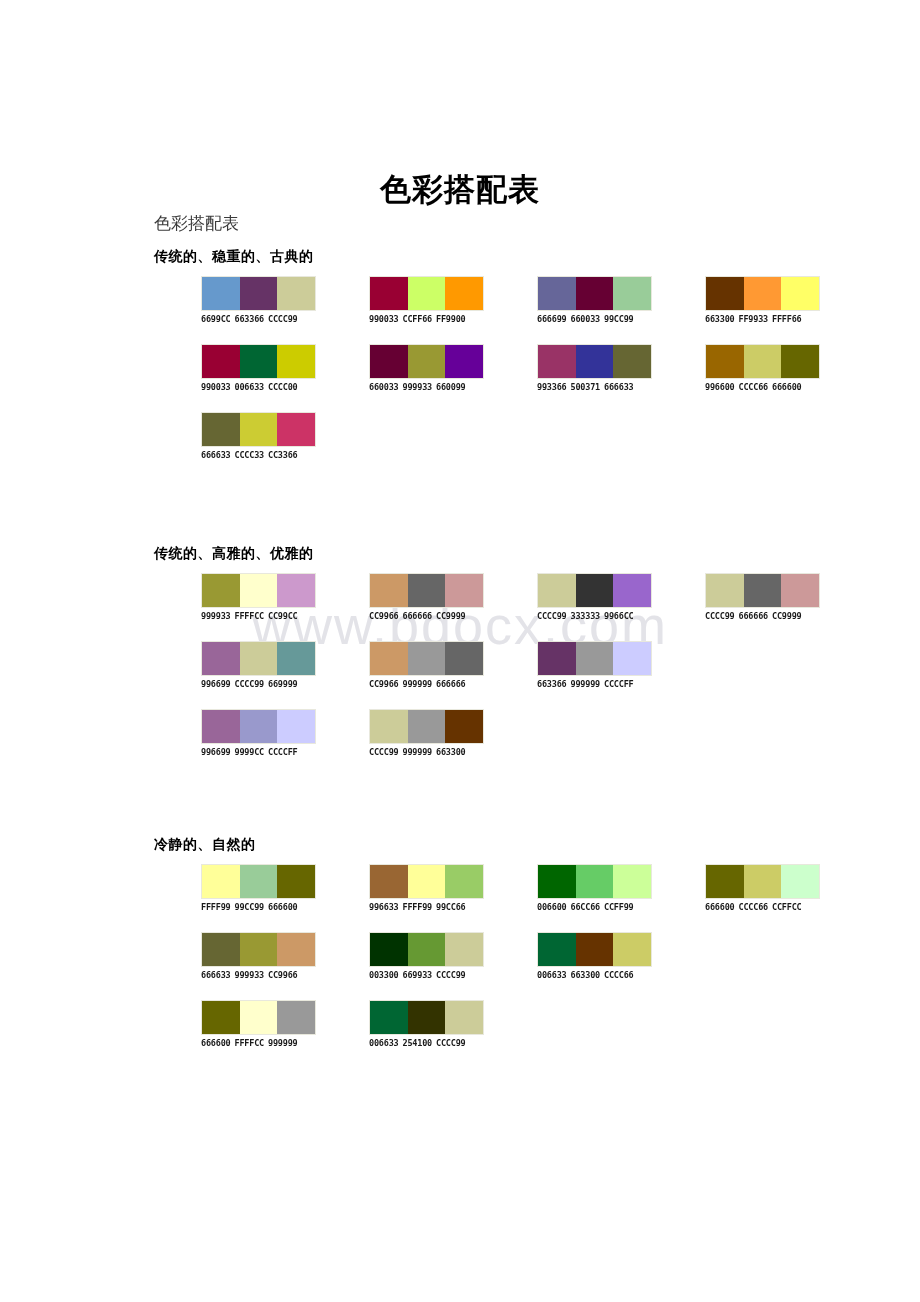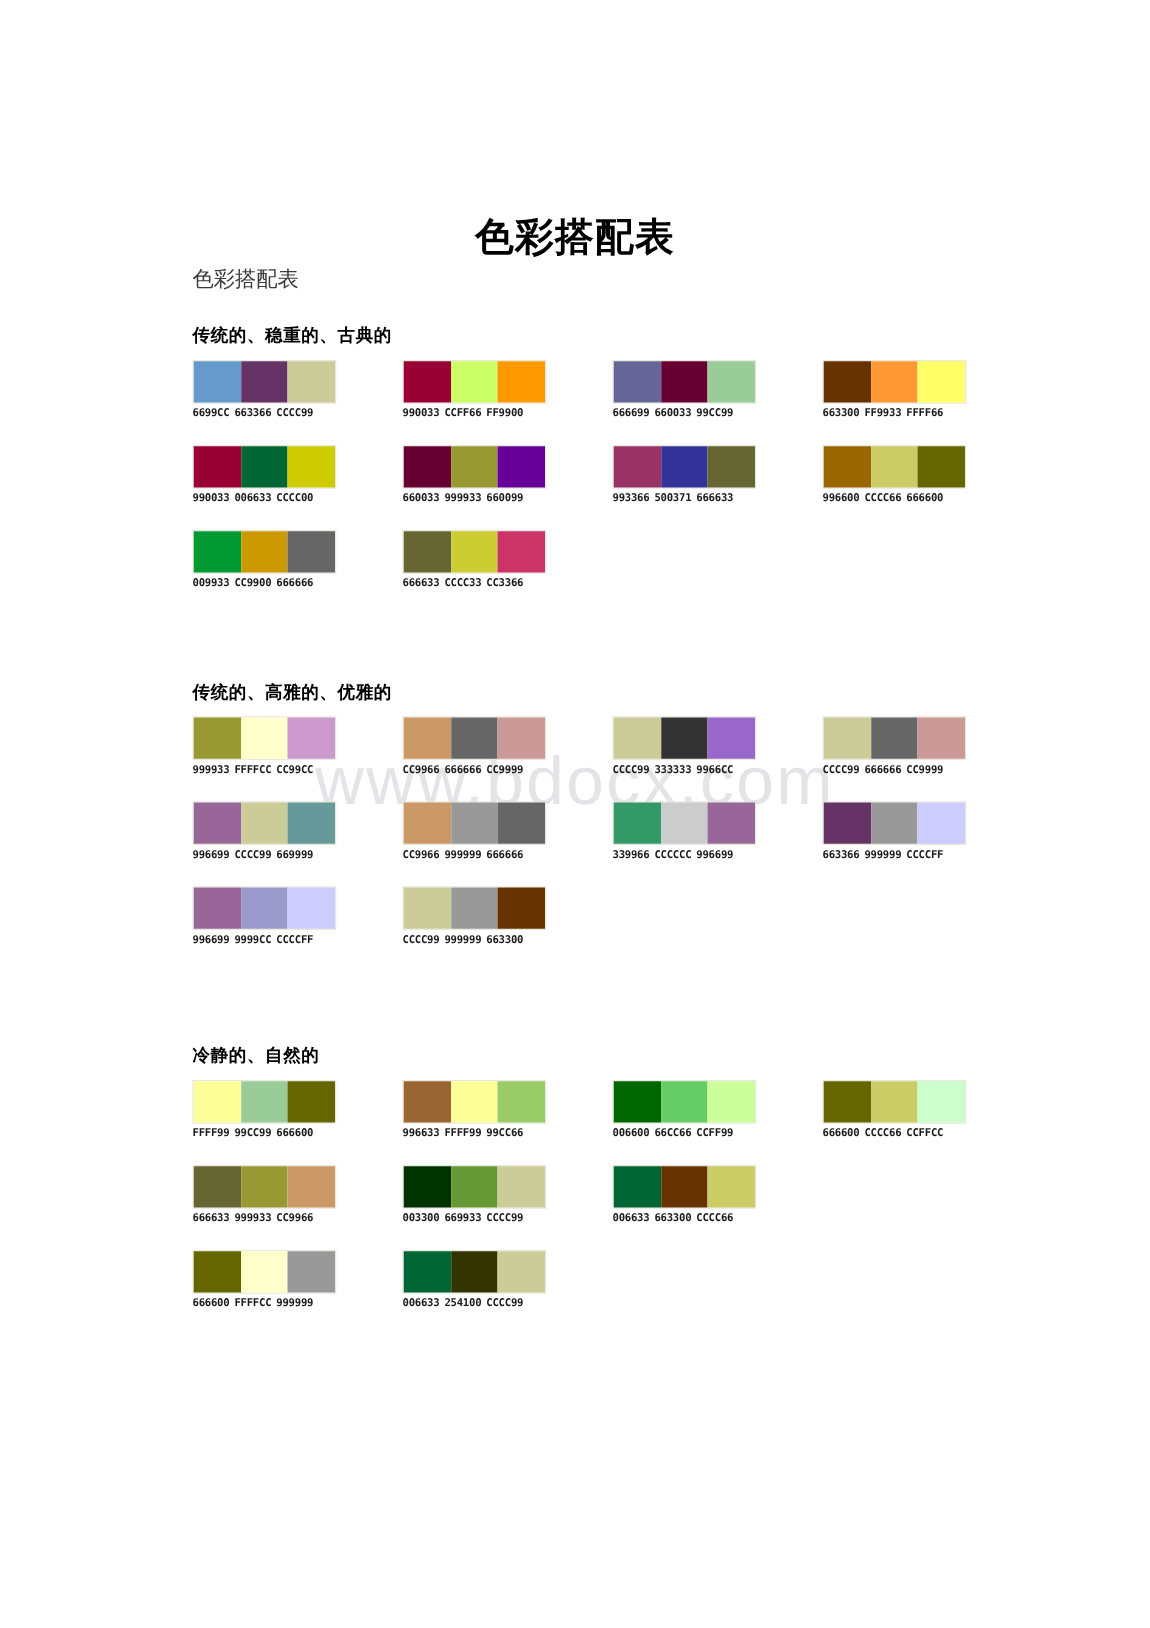--- a/index.html
+++ b/index.html
@@ -74,20 +74,21 @@
     font-family: "Liberation Sans", sans-serif;
     font-size: 14px;
     font-weight: bold;
     color: #000000;
     letter-spacing: 0.5px;
     margin: 0 0 10px 0;
     white-space: nowrap;
   }
   .palette-rows {
     display: block;
+    margin-left: 47px;
   }
   .palette-row {
     display: flex;
     flex-direction: row;
     margin-bottom: 12px;
     height: 56px;
   }
   .palette {
     width: 153px;
     margin-right: 15px;
@@ -121,21 +122,21 @@
 <body>
 
 <div class="page">
 
   <div class="watermark">www.bdocx.com</div>
 
   <h1 class="doc-title">色彩搭配表</h1>
   <div class="doc-subtitle">色彩搭配表</div>
 
   <div class="content" id="sections-root">
-      <div class="section" style="top: 260px;">
+      <div class="section" style="top: 248px;">
         <div class="section-title">传统的、稳重的、古典的</div>
         <div class="palette-rows">
           <div class="palette-row">
             <div class="palette">
               <div class="swatches">
                 <div class="swatch" style="background: rgb(102, 153, 204);"></div>
                 <div class="swatch" style="background: rgb(102, 51, 102);"></div>
                 <div class="swatch" style="background: rgb(204, 204, 153);"></div>
               </div>
               <div class="hexes"><span>6699CC</span><span>663366</span><span>CCCC99</span></div>
@@ -193,28 +194,20 @@
             <div class="palette">
               <div class="swatches">
                 <div class="swatch" style="background: rgb(153, 102, 0);"></div>
                 <div class="swatch" style="background: rgb(204, 204, 102);"></div>
                 <div class="swatch" style="background: rgb(102, 102, 0);"></div>
               </div>
               <div class="hexes"><span>996600</span><span>CCCC66</span><span>666600</span></div>
             </div>
           </div>
           <div class="palette-row">
-            <div class="palette">
-              <div class="swatches">
-                <div class="swatch" style="background: rgb(0, 153, 51);"></div>
-                <div class="swatch" style="background: rgb(204, 153, 0);"></div>
-                <div class="swatch" style="background: rgb(102, 102, 102);"></div>
-              </div>
-              <div class="hexes"><span>009933</span><span>CC9900</span><span>666666</span></div>
-            </div>
             <div class="palette">
               <div class="swatches">
                 <div class="swatch" style="background: rgb(102, 102, 51);"></div>
                 <div class="swatch" style="background: rgb(204, 204, 51);"></div>
                 <div class="swatch" style="background: rgb(204, 51, 102);"></div>
               </div>
               <div class="hexes"><span>666633</span><span>CCCC33</span><span>CC3366</span></div>
             </div>
           </div>
         </div>
@@ -268,28 +261,20 @@
             <div class="palette">
               <div class="swatches">
                 <div class="swatch" style="background: rgb(204, 153, 102);"></div>
                 <div class="swatch" style="background: rgb(153, 153, 153);"></div>
                 <div class="swatch" style="background: rgb(102, 102, 102);"></div>
               </div>
               <div class="hexes"><span>CC9966</span><span>999999</span><span>666666</span></div>
             </div>
             <div class="palette">
               <div class="swatches">
-                <div class="swatch" style="background: rgb(51, 153, 102);"></div>
-                <div class="swatch" style="background: rgb(204, 204, 204);"></div>
-                <div class="swatch" style="background: rgb(153, 102, 153);"></div>
-              </div>
-              <div class="hexes"><span>339966</span><span>CCCCCC</span><span>996699</span></div>
-            </div>
-            <div class="palette">
-              <div class="swatches">
                 <div class="swatch" style="background: rgb(102, 51, 102);"></div>
                 <div class="swatch" style="background: rgb(153, 153, 153);"></div>
                 <div class="swatch" style="background: rgb(204, 204, 255);"></div>
               </div>
               <div class="hexes"><span>663366</span><span>999999</span><span>CCCCFF</span></div>
             </div>
           </div>
           <div class="palette-row">
             <div class="palette">
               <div class="swatches">

